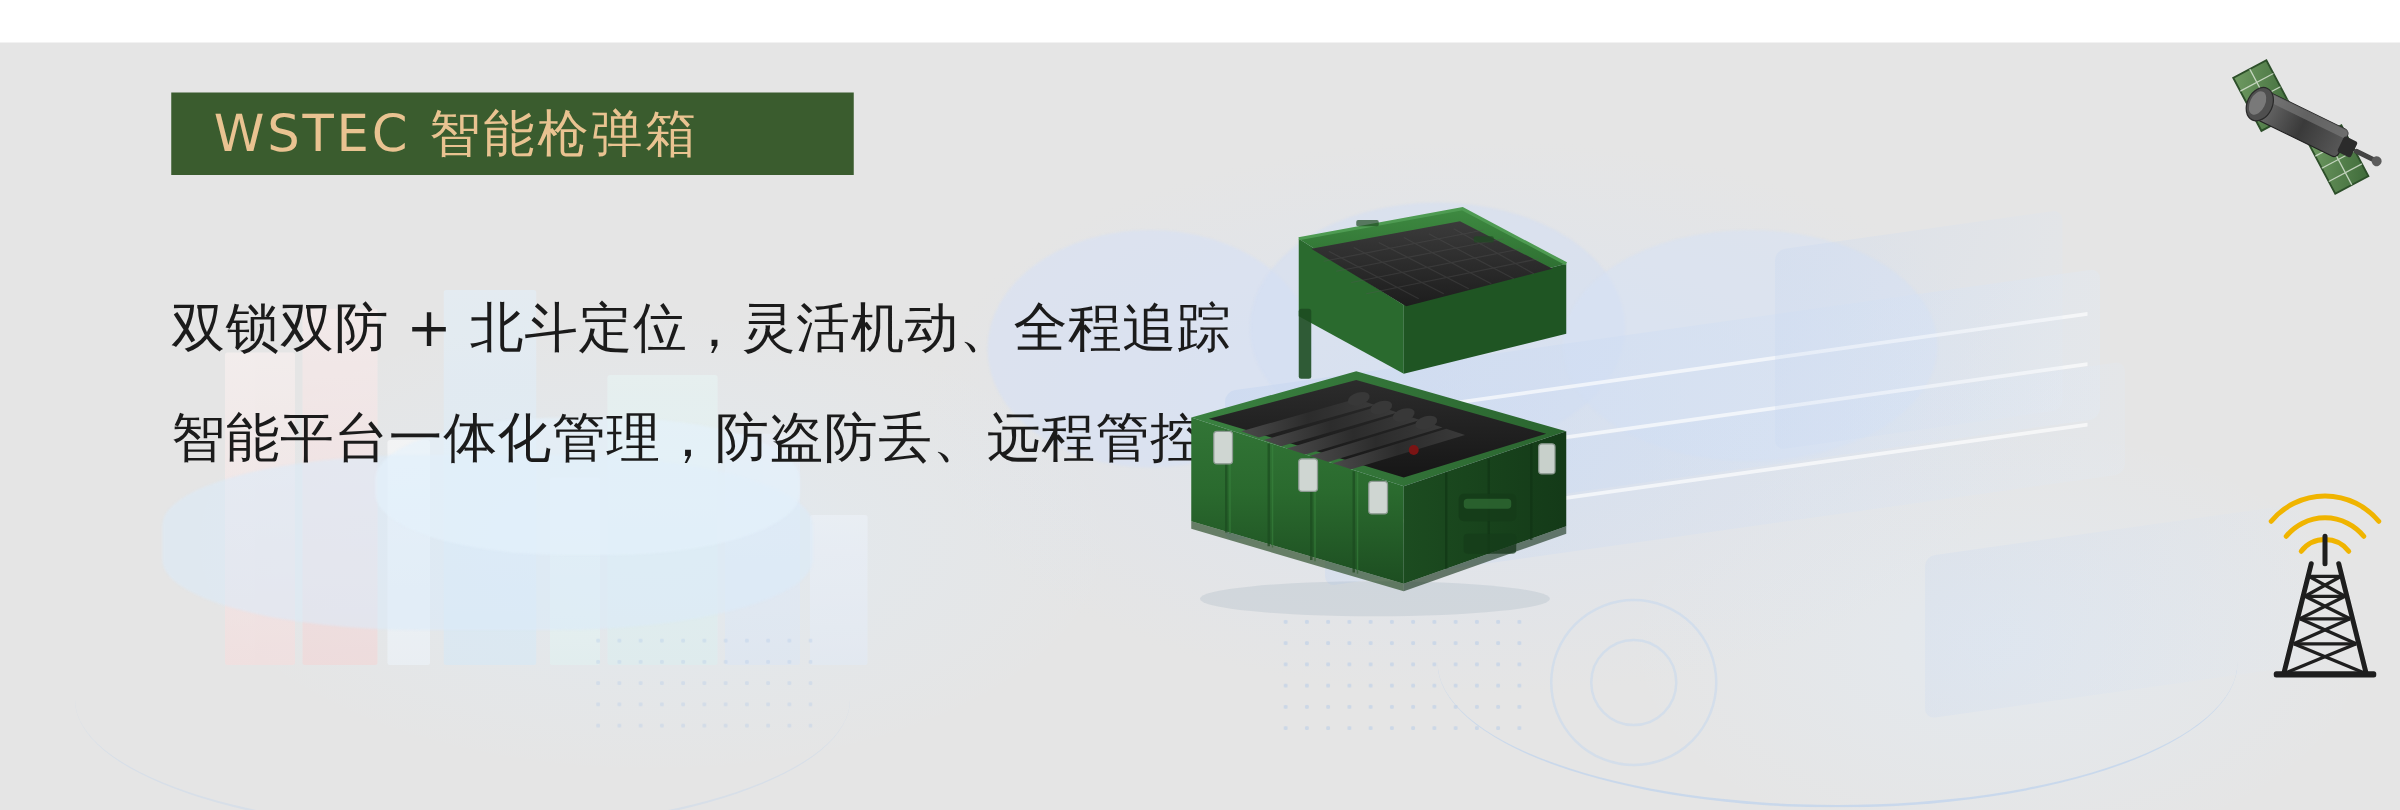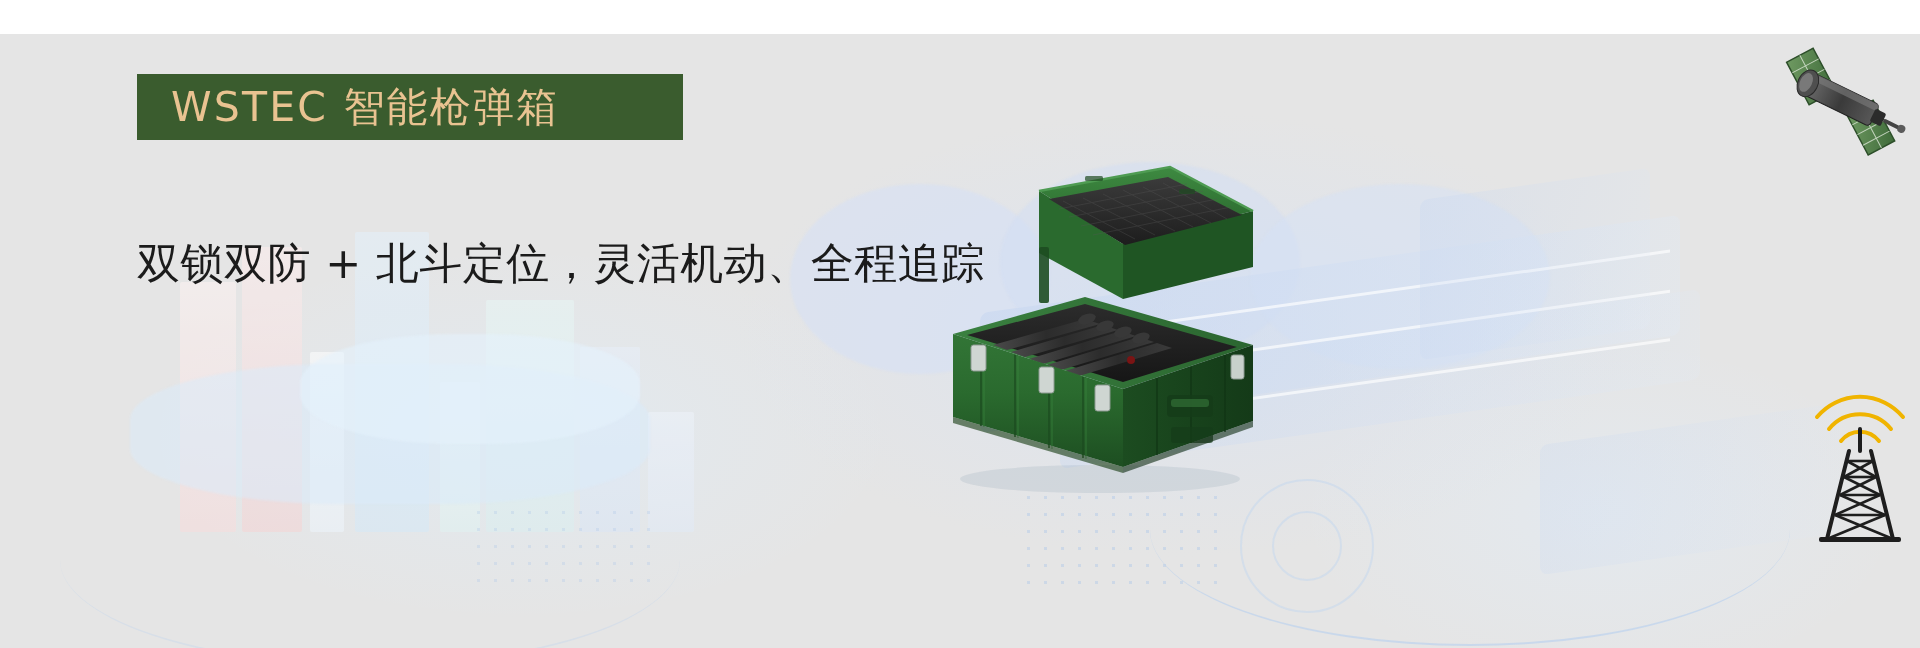--- a/index.html
+++ b/index.html
@@ -185,20 +185,21 @@
     <div class="curveline" style="left:1150px; top:380px; width:640px; height:230px;"></div>
     <div class="curveline" style="left:60px;   top:420px; width:620px; height:210px; opacity:0.5;"></div>
   </div>
 
   <div id="title-bar">
     <span id="title-text">WSTEC 智能枪弹箱</span>
   </div>
 
   <div id="copy">
     <div class="copy-line">双锁双防 + 北斗定位，灵活机动、全程追踪</div>
+    <div class="copy-line">智能平台一体化管理，防盗防丢、远程管控</div>
   </div>
 
   <div id="case-photo">
     <svg width="330" height="345" viewBox="0 0 330 345">
       <defs>
         <linearGradient id="gLidOut" x1="0" y1="0" x2="0" y2="1">
           <stop offset="0" stop-color="#3e8a41"></stop>
           <stop offset="1" stop-color="#256029"></stop>
         </linearGradient>
         <linearGradient id="gBodyF" x1="0" y1="0" x2="0" y2="1">

